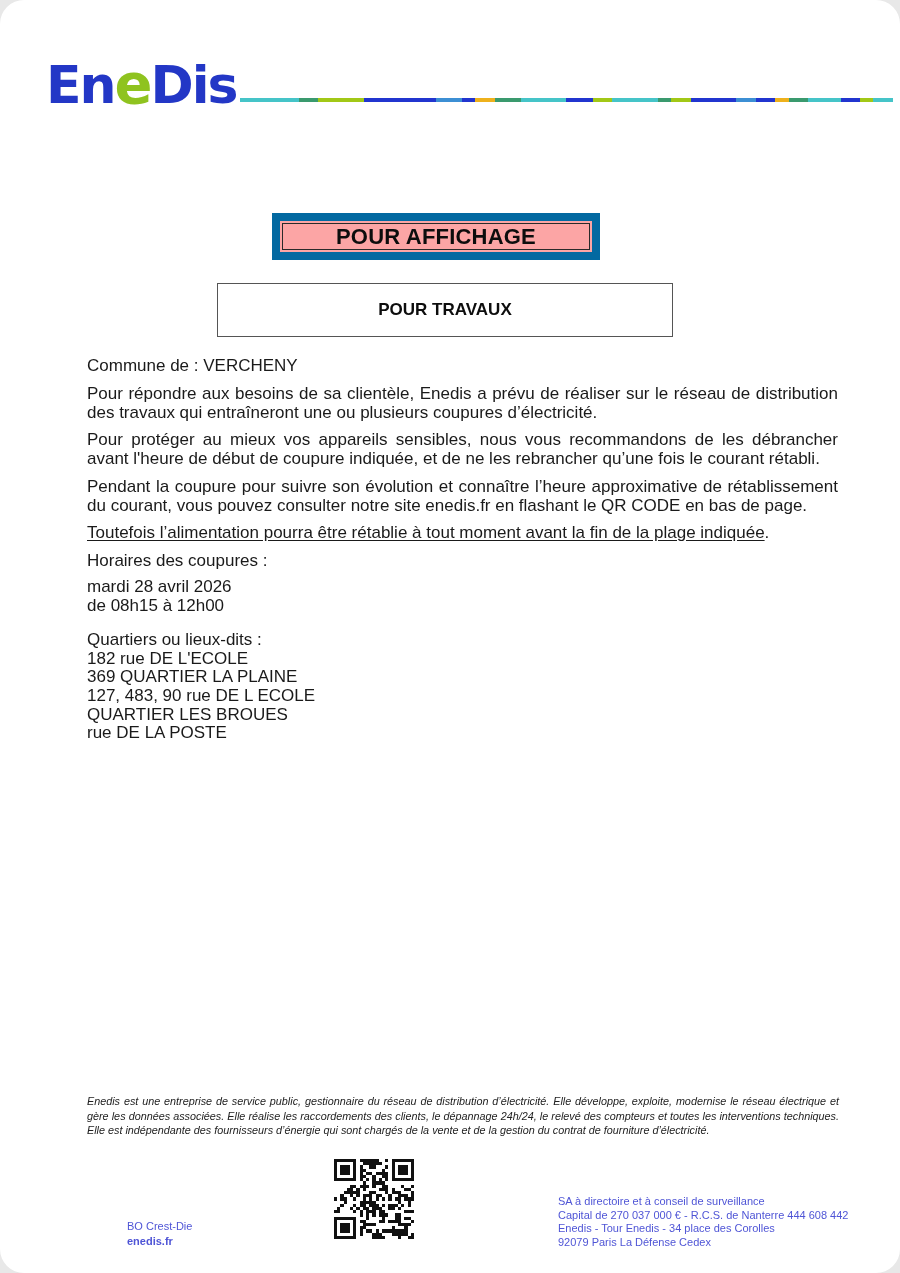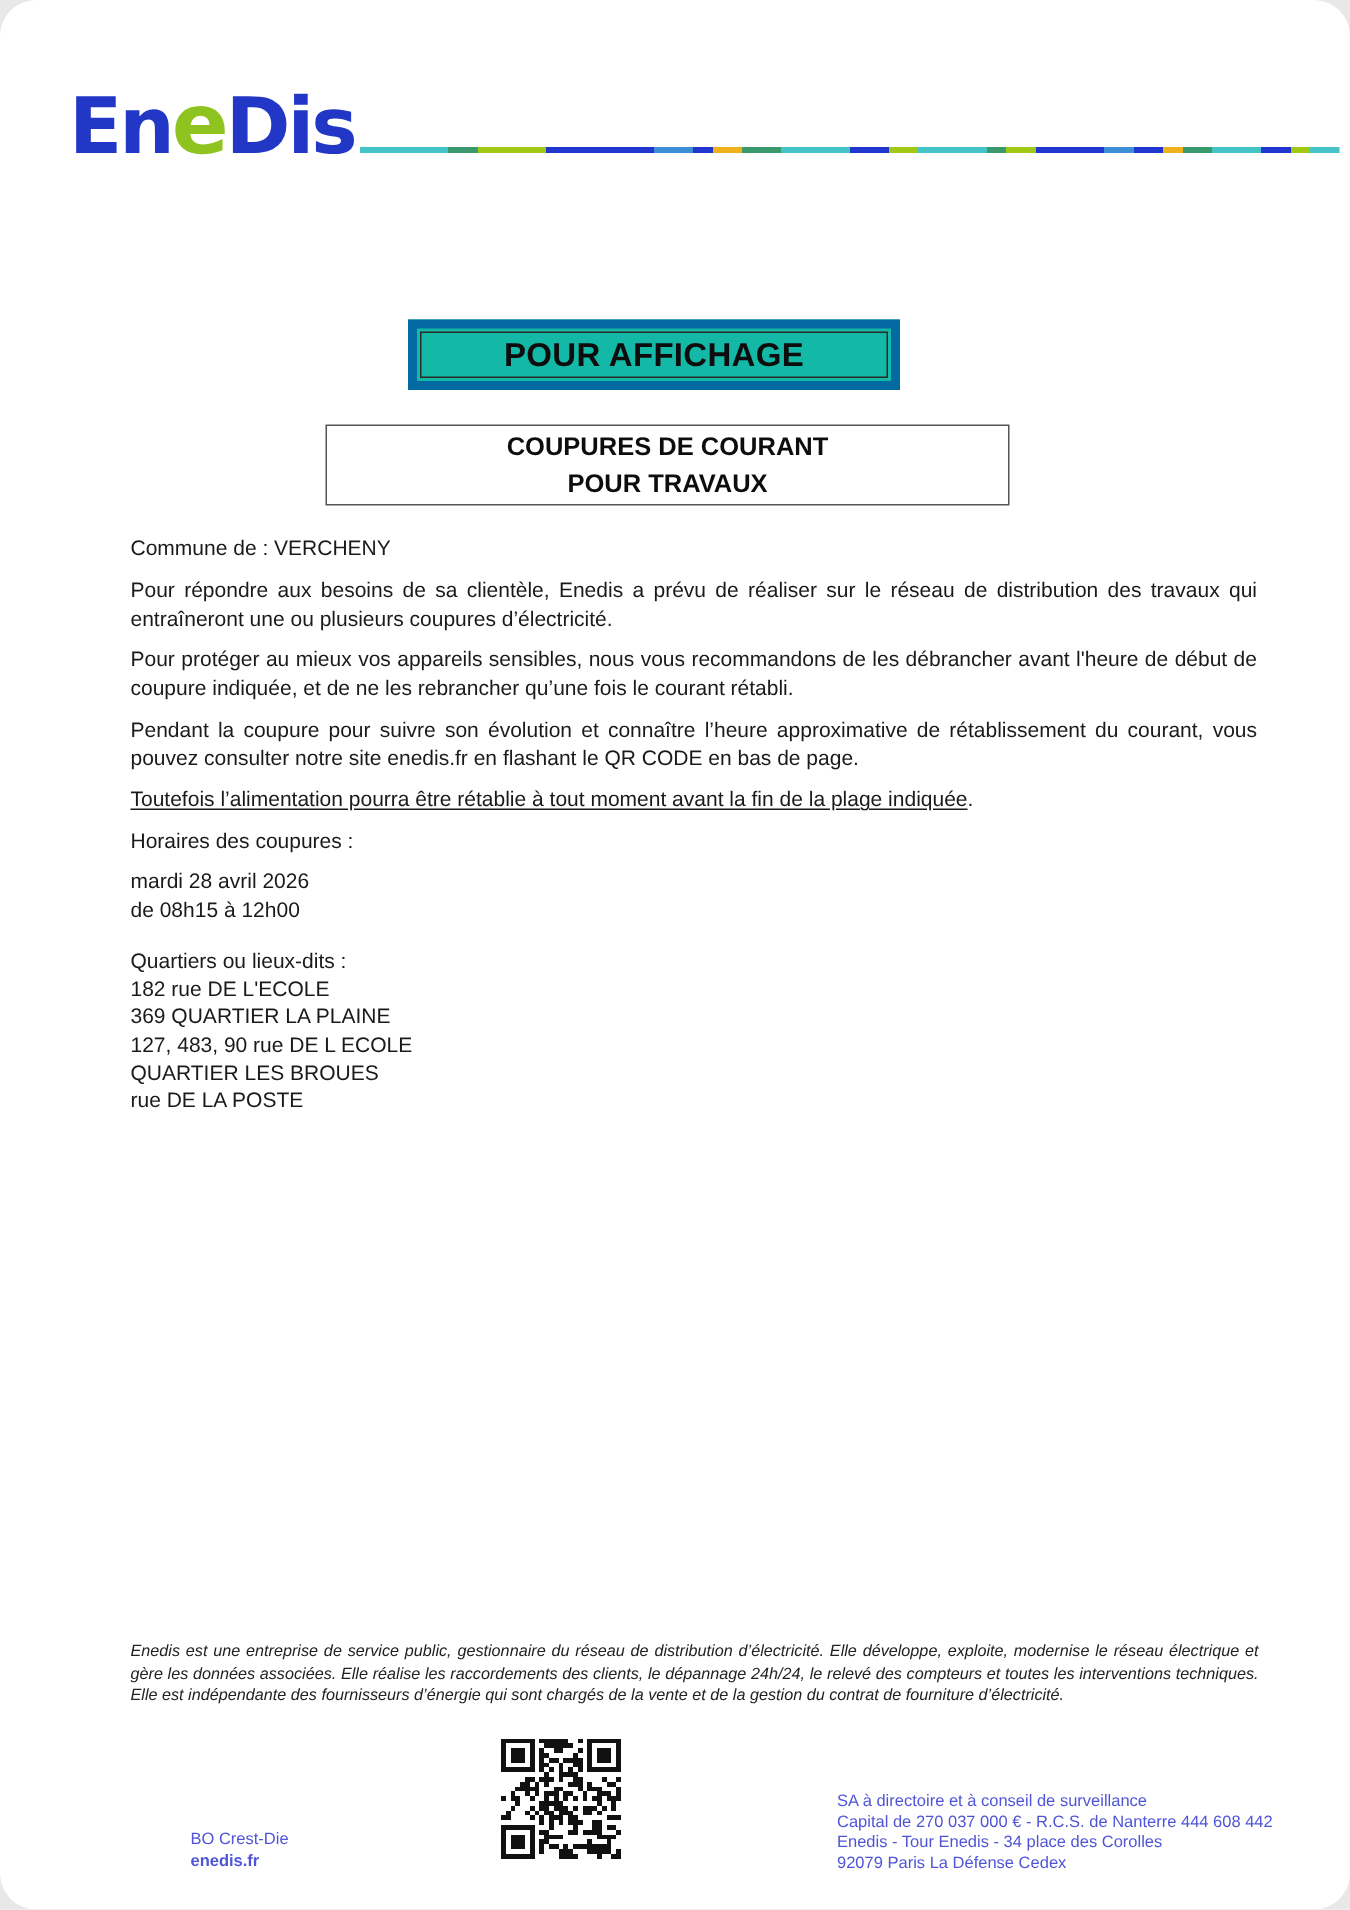--- a/index.html
+++ b/index.html
@@ -61,23 +61,23 @@
       #45c4c8 97%, #45c4c8 100%);
   }
 
   
   .banner-outer {
     position: absolute;
     left: 272px;
     top: 213px;
     width: 328px;
     height: 47px;
-    border: 6px solid #0369a1;
+    border: 8px solid #0369a1;
     padding: 2px;
-    background: #14b8a6;
+    background: #fca5a5;
   }
   .banner-inner {
     width: 100%;
     height: 100%;
     border: 1.5px solid #2a2a2a;
     display: flex;
     align-items: center;
     justify-content: center;
     font-weight: bold;
     font-size: 22px;
@@ -101,21 +101,21 @@
     color: #0d0d0d;
     background: #fff;
   }
 
   
   .body-block {
     position: absolute;
     left: 87px;
     top: 356px;
     width: 751px;
-    font-size: 14px;
+    font-size: 17px;
     line-height: 19px;
     color: #1a1a1a;
   }
   .body-block p { margin: 0 0 8.5px 0; text-align: justify; }
   .body-block p.no-justify { text-align: left; }
   .warning u { text-underline-offset: 2px; }
   .schedule { }
   .districts-label { margin-top: 16px; }
   .addr { line-height: 18.6px; }
 
@@ -167,21 +167,20 @@
   <div class="logo">
     <span class="blue">En</span><span class="green">e</span><span class="blue">Dis</span>
   </div>
   <div class="brand-line"></div>
 
   <div class="banner-outer">
     <div class="banner-inner">POUR AFFICHAGE</div>
   </div>
 
   <div class="subtitle-box">
-    <div>COUPURES DE COURANT</div>
     <div>POUR TRAVAUX</div>
   </div>
 
   <div class="body-block">
     <p class="no-justify">Commune de : VERCHENY</p>
     <p>Pour répondre aux besoins de sa clientèle, Enedis a prévu de réaliser sur le réseau de distribution des travaux qui entraîneront une ou plusieurs coupures d’électricité.</p>
     <p>Pour protéger au mieux vos appareils sensibles, nous vous recommandons de les débrancher avant l'heure de début de coupure indiquée, et de ne les rebrancher qu’une fois le courant rétabli.</p>
     <p>Pendant la coupure pour suivre son évolution et connaître l’heure approximative de rétablissement du courant, vous pouvez consulter notre site enedis.fr en flashant le QR CODE en bas de page.</p>
     <p class="no-justify warning"><u>Toutefois l’alimentation pourra être rétablie à tout moment avant la fin de la plage indiquée</u><span>.</span></p>
     <p class="no-justify">Horaires des coupures :</p>

